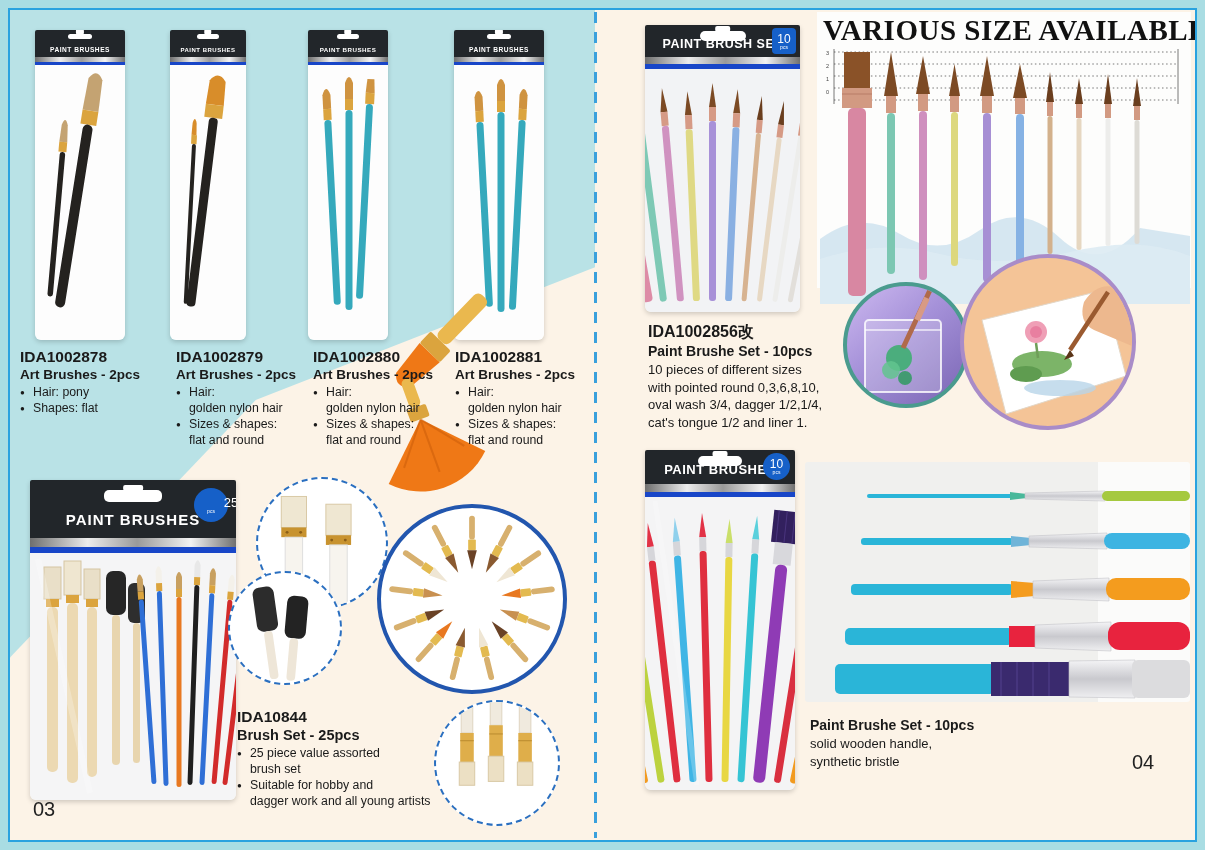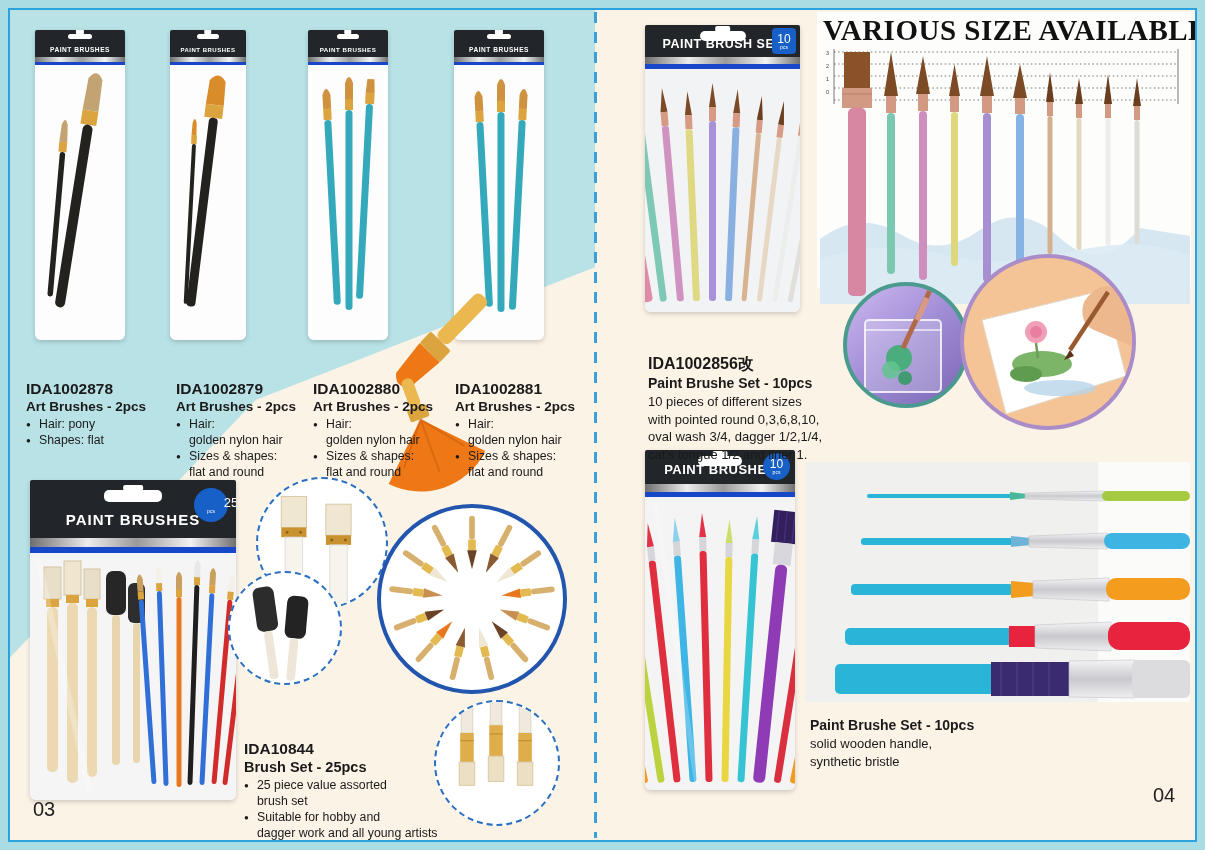--- a/index.html
+++ b/index.html
@@ -23,21 +23,21 @@
   .hangtab::before { content:""; position:absolute; top:-5px; left:50%; transform:translateX(-50%); width:34%; height:6px; background:#fff; border-radius:2px; }
   .silver { height:6px; background:linear-gradient(90deg,#6f6f6f,#ececec 28%,#9a9a9a 52%,#f2f2f2 78%,#707070); }
   .bluestripe { height:4px; background:#1846c8; }
   .pkg-body { background:#fdfdfd; flex:1; position:relative; overflow:hidden; }
   .badge { position:absolute; background:#1660c8; color:#fff; display:flex; flex-direction:column; align-items:center; justify-content:center; line-height:1; z-index:3; }
   .badge .b-count { font-weight:normal; }
   .badge .b-unit { font-size:5px; }
 
   
   .ptext { position:absolute; z-index:6; }
-  .code { font-size:15.5px; font-weight:bold; line-height:1.25;margin-top:32px; }
+  .code { font-size:15.5px; font-weight:bold; line-height:1.25; }
   .pname { font-size:13.5px; font-weight:bold; line-height:1.3; margin-bottom:1px; }
   .pline { display:flex; font-size:12.3px; line-height:1.3; }
   .pline .mk { width:13px; flex:0 0 13px; font-size:8px; padding-top:3px; }
   .rdesc { font-size:13px; line-height:1.35; }
 
   
   .circ { position:absolute; border-radius:50%; background:#fff; overflow:hidden; z-index:5; }
   .dashedc { border:2px dashed #2a6fc0; }
   .solidc { border:4px solid #2256ae; }
 
@@ -160,21 +160,21 @@
       <rect x="72" y="66" width="16" height="62" rx="6" fill="#eab84e"></rect>
     </g>
     <g transform="translate(8,118) rotate(160 62 40)">
       <path d="M62 62 L12 10 A72 72 0 0 1 114 12 Z" fill="#ef7816"></path>
       <path d="M62 62 L30 22 M62 62 L62 6 M62 62 L94 22" stroke="#c85a08" stroke-width="2" fill="none" opacity=".5"></path>
       <rect x="52" y="62" width="20" height="13" rx="2" fill="#dba43e"></rect>
       <rect x="56" y="75" width="12" height="30" rx="5" fill="#eab84e"></rect>
     </g>
   </svg>
 
-  <div class="ptext" style="left:16px;top:337px;width:135px;">
+  <div class="ptext" style="left:10px;top:337px;width:135px;">
     <div class="code">IDA1002878</div>
     <div class="pname">Art Brushes - 2pcs</div>
     <div class="pline">
         <span class="mk">●</span>
         <span>Hair: pony</span>
       </div>
     <div class="pline">
         <span class="mk">●</span>
         <span>Shapes: flat</span>
       </div>
@@ -388,21 +388,21 @@
         </g>
       <g>
           <rect x="86" y="0" width="12" height="32" fill="#f0eade" stroke="#ded4c0"></rect>
           <rect x="85" y="32" width="14" height="30" fill="#dfae4a"></rect>
           <line x1="85" y1="40" x2="99" y2="40" stroke="#b98a2e"></line>
           <rect x="84" y="62" width="16" height="24" fill="#ece0c4" stroke="#d8c8a4"></rect>
         </g>
     </svg>
   </div>
 
-  <div class="ptext" style="left:234px;top:697px;width:230px;">
+  <div class="ptext" style="left:227px;top:697px;width:230px;">
     <div class="code">IDA10844</div>
     <div class="pname" style="font-size:14.5px;">Brush Set - 25pcs</div>
     <div class="pline">
         <span class="mk">●</span>
         <span>25 piece value assorted</span>
       </div>
     <div class="pline">
         <span class="mk"></span>
         <span>brush set</span>
       </div>
@@ -717,17 +717,17 @@
         </g>
     </svg>
   </div>
 
   <div class="ptext" style="left:215px;top:706px;width:220px;">
     <div class="pname" style="font-size:14px;">Paint Brushe Set - 10pcs</div>
     <div class="rdesc">solid wooden handle,</div>
     <div class="rdesc">synthetic bristle</div>
   </div>
 
-  <div class="pagenum" style="left:537px;top:774px;margin-left:21px;">04</div>
+  <div class="pagenum" style="left:537px;top:741px;">04</div>
 </div>
 
 <div class="spine"></div>
 <div class="frame"></div>
 
 </body></html>

